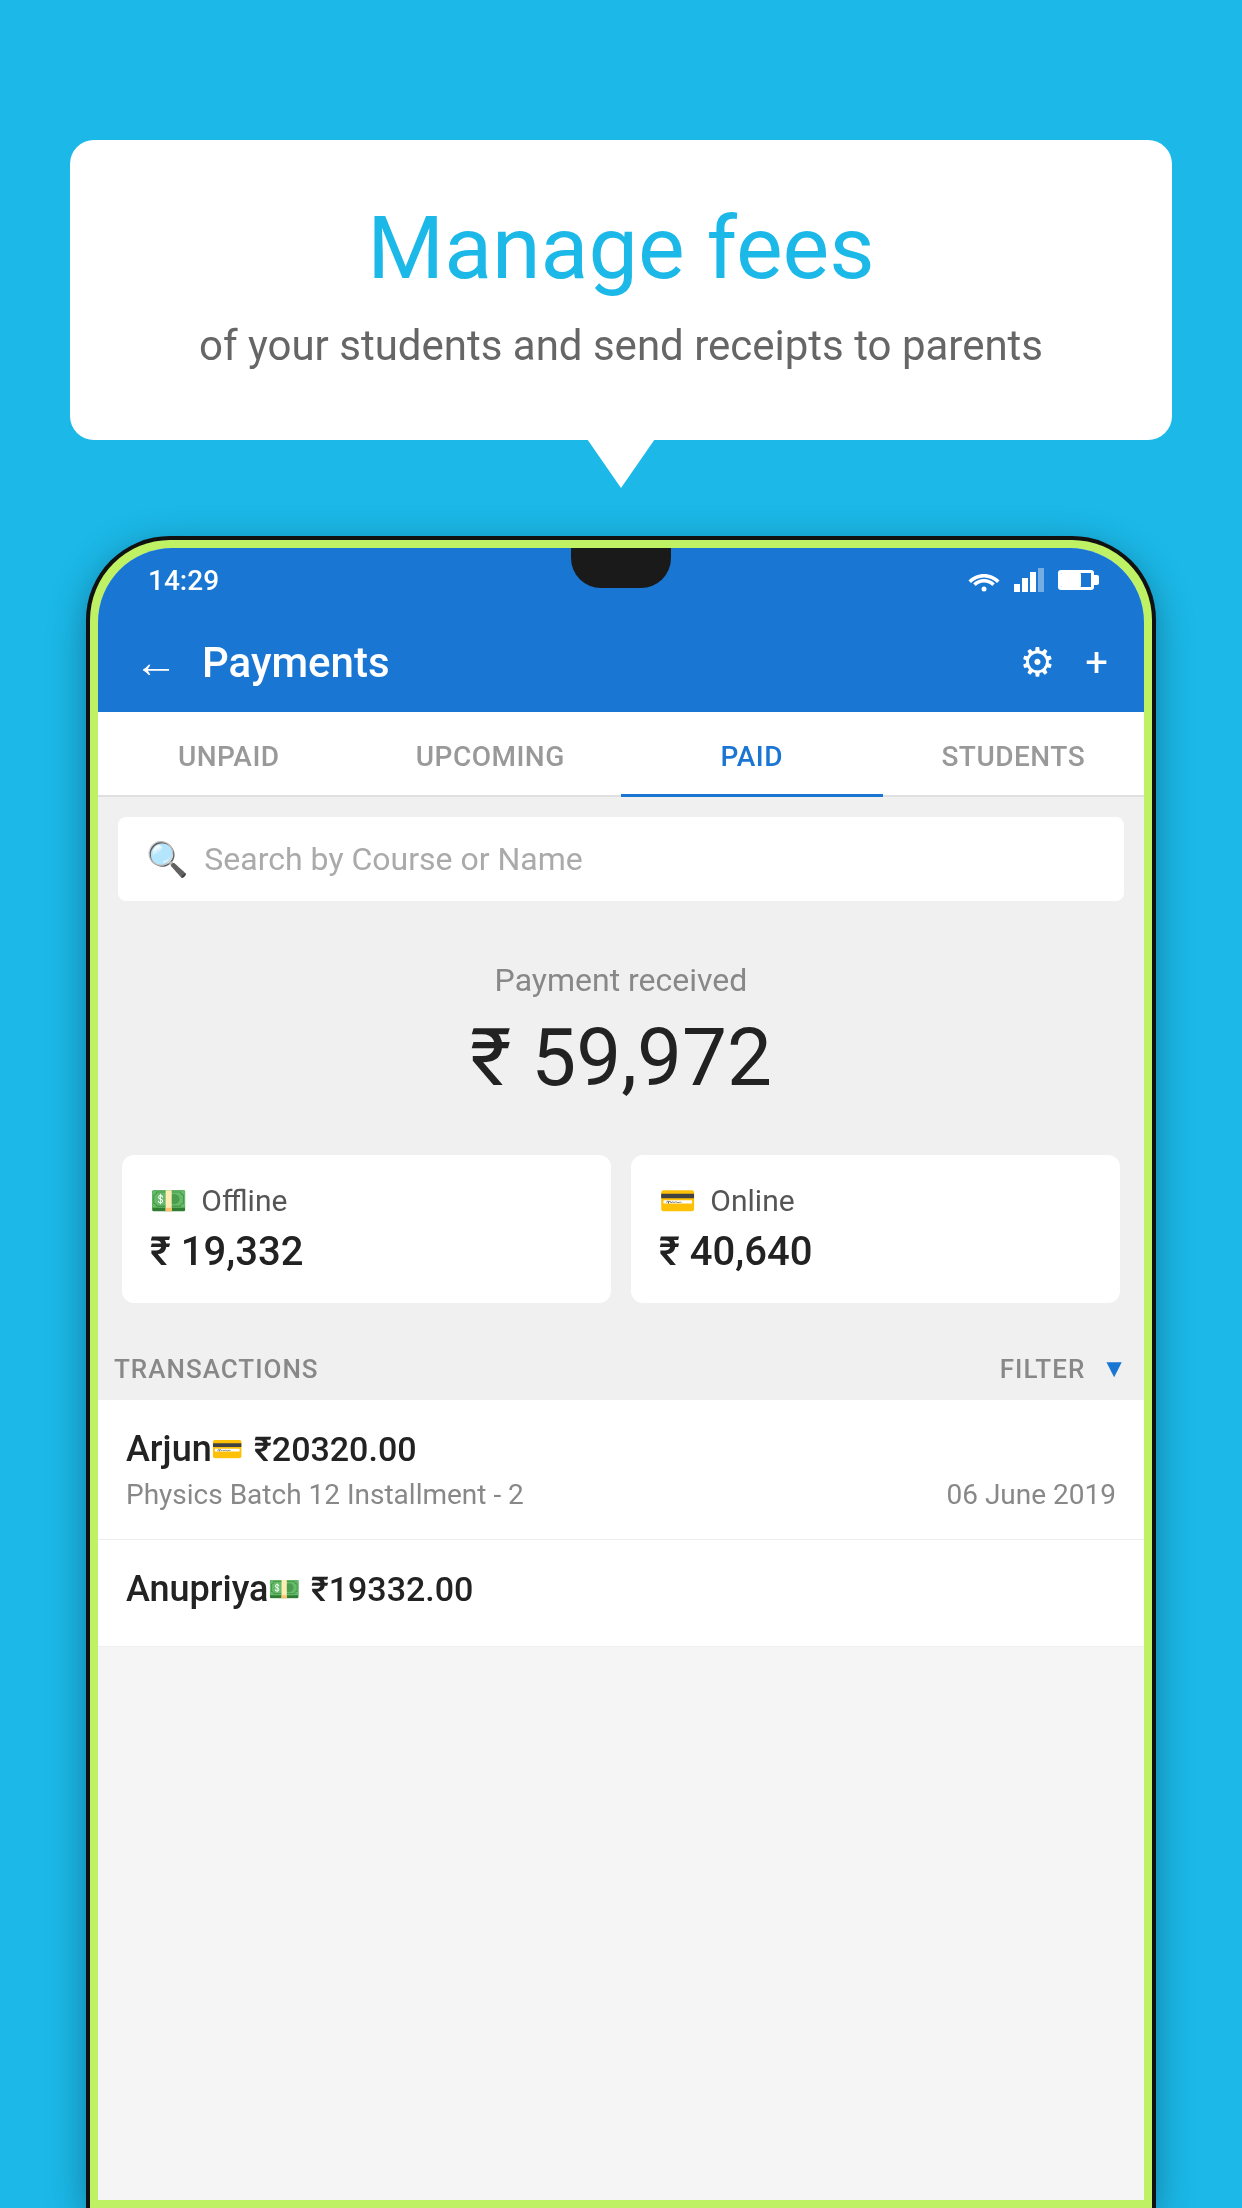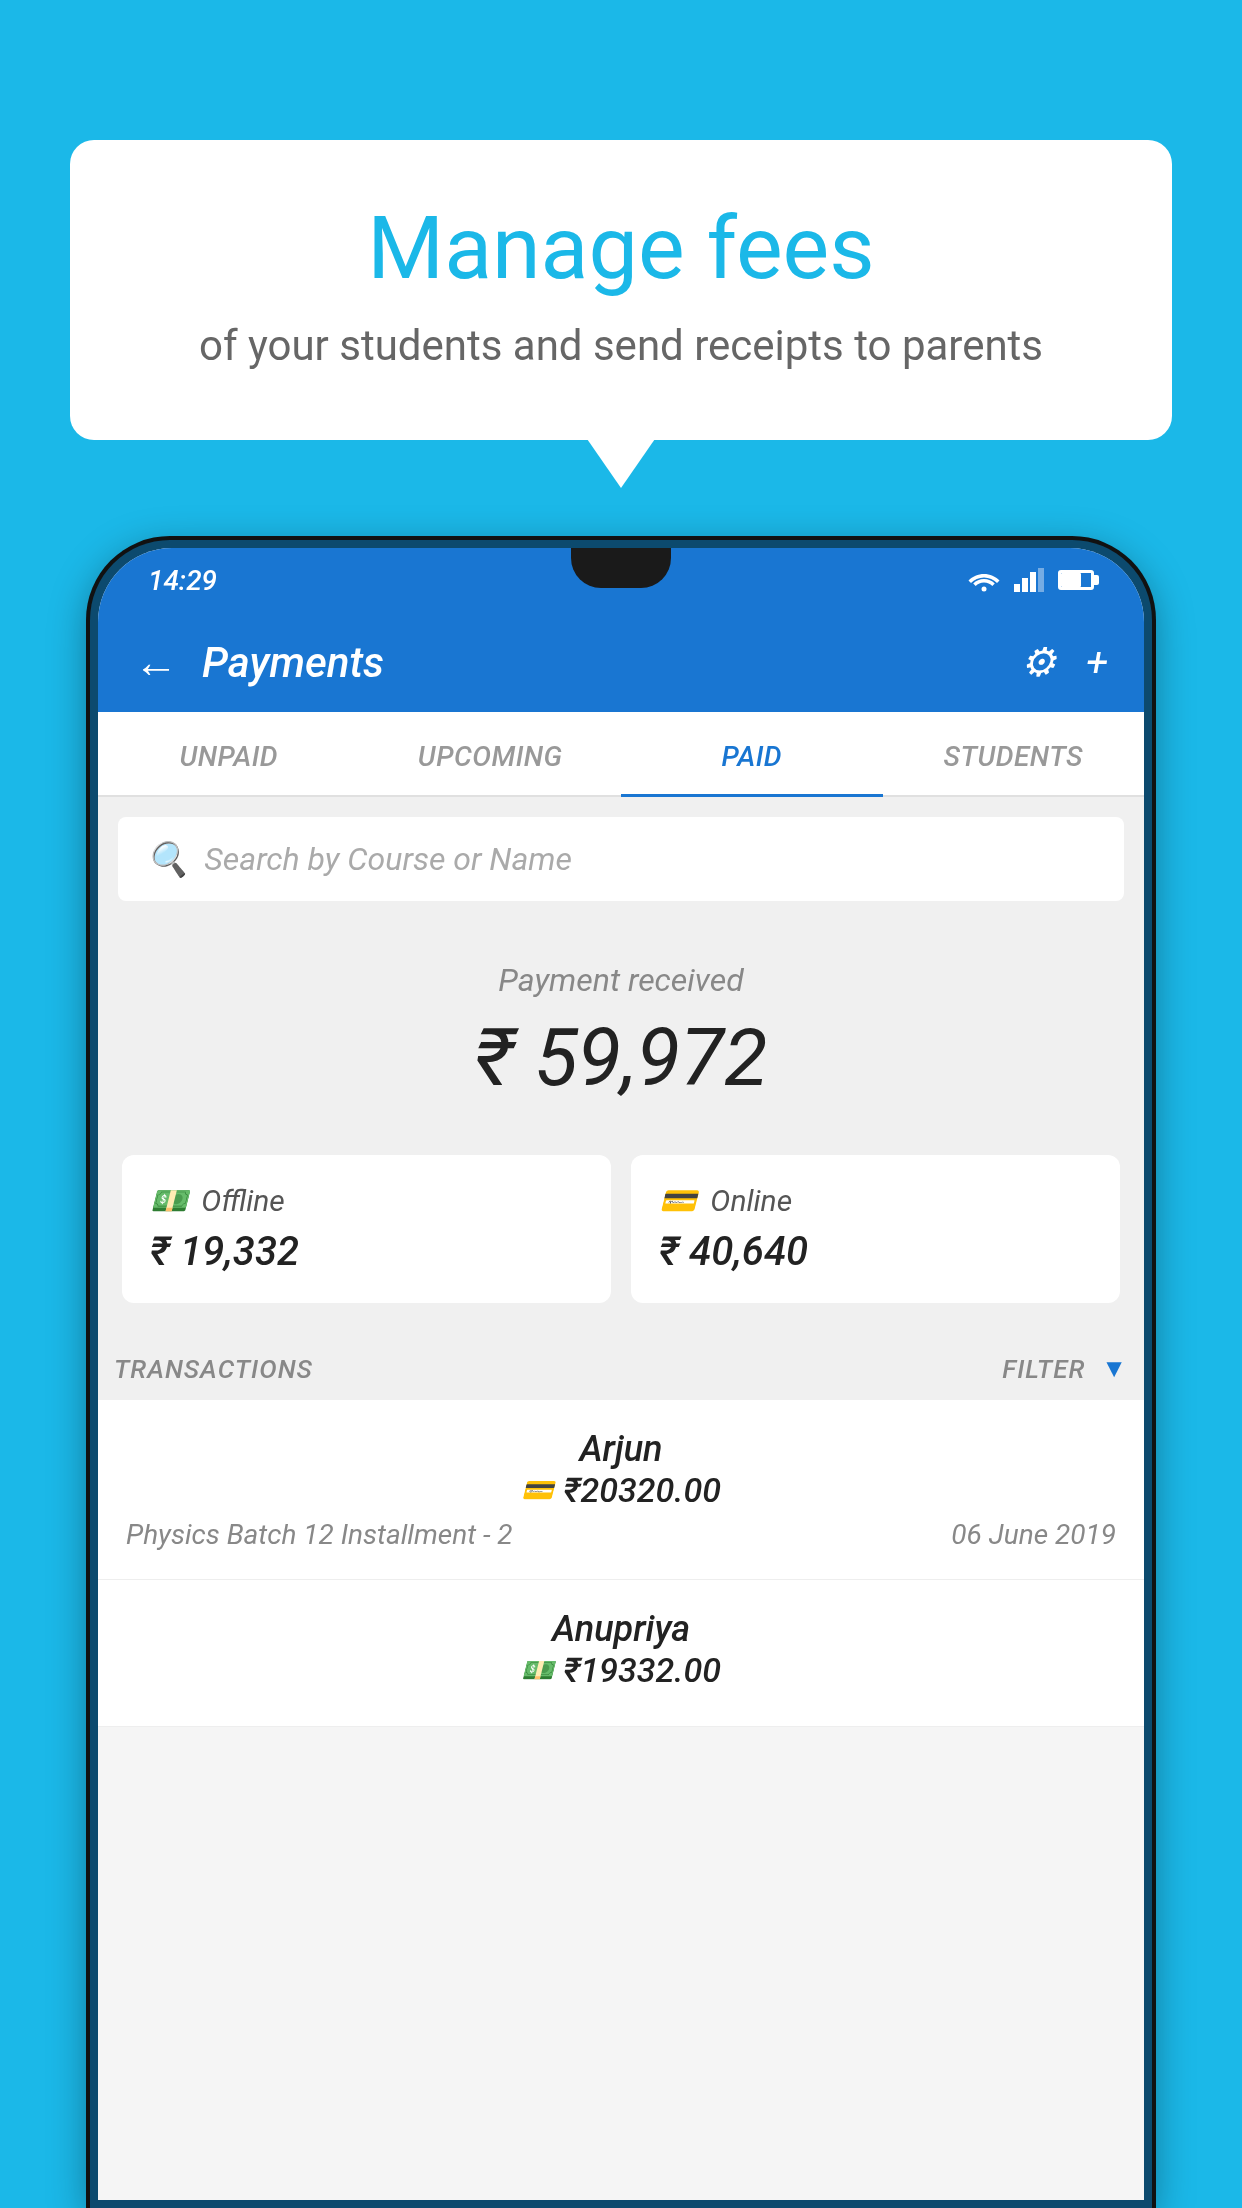--- a/index.html
+++ b/index.html
@@ -56,25 +56,24 @@
       font-weight: 400;
     }
 
     
     .phone-frame {
       position: absolute;
       top: 540px;
       left: 90px;
       right: 90px;
       bottom: 0;
-      background: #0c4a6e;
+      background: #bef264;
       border-radius: 80px 80px 0 0;
       padding: 8px;
       box-shadow: 0 0 0 4px #111, 0 10px 40px rgba(0,0,0,0.4);
-      font-style: italic;
     }
 
     .phone-inner {
       background: #f5f5f5;
       border-radius: 74px 74px 0 0;
       overflow: hidden;
       height: 100%;
       position: relative;
     }
 
@@ -327,21 +326,20 @@
     .transaction-row {
       background: #fff;
       padding: 28px 28px;
       border-bottom: 1px solid #eee;
     }
 
     .transaction-top {
       display: flex;
       align-items: center;
       margin-bottom: 8px;
-      flex-direction: column;
     }
 
     .transaction-name {
       font-size: 36px;
       color: #222;
       font-weight: 500;
     }
 
     .transaction-amount-row {
       display: flex;

